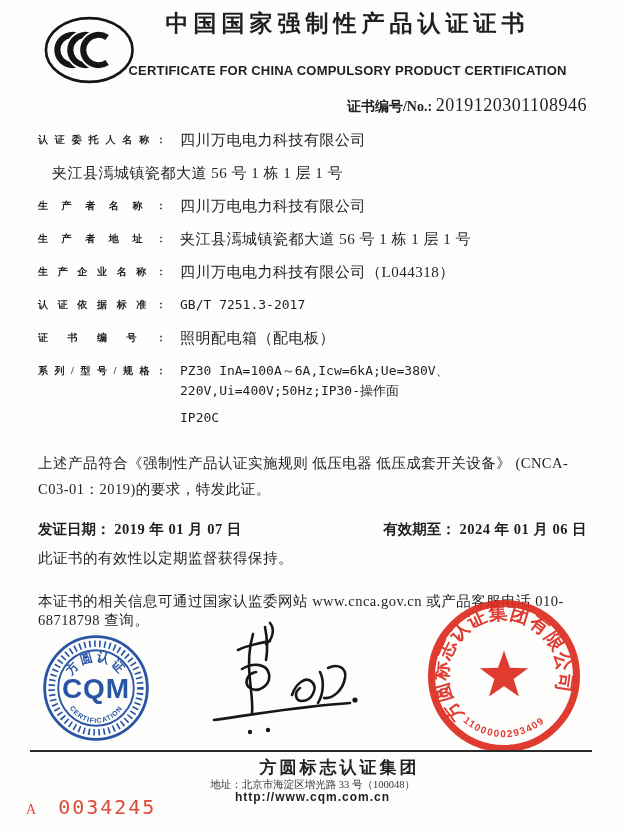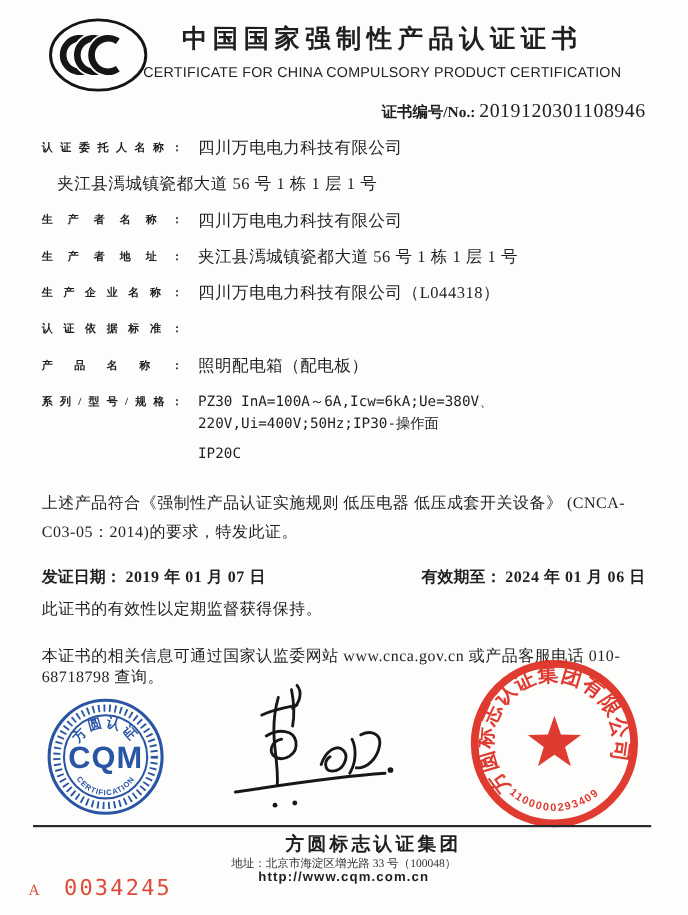--- a/index.html
+++ b/index.html
@@ -5,30 +5,30 @@
   html,body{margin:0;padding:0;}
   body{
     width:625px;height:832px;position:relative;
     background:#fdfdfb;color:#1f1f1f;
     font-family:"Liberation Serif","DejaVu Serif",serif;
     overflow:hidden;
   }
   .page{position:absolute;inset:0;padding:0 38px;box-sizing:border-box;}
 
   
-  .hdr{position:relative;padding-top:20px;}
+  .hdr{position:relative;padding-top:8px;}
   .ccc-logo{position:absolute;left:-10px;top:12px;width:124px;height:76px;}
   .title-cn{
     text-align:center;padding-left:70px;
     font-size:23px;font-weight:bold;letter-spacing:5px;white-space:nowrap;
   }
   .title-en{
-    text-align:center;padding-left:70px;margin-top:7px;
+    text-align:center;padding-left:70px;margin-top:24px;
     font-family:"Liberation Sans","DejaVu Sans",sans-serif;
-    font-size:13px;font-weight:normal;letter-spacing:0.2px;white-space:nowrap;
+    font-size:13px;font-weight:bold;letter-spacing:0.2px;white-space:nowrap;
   }
   .certno{ text-align:right;margin-top:17px;font-size:14px; }
   .certno .lbl{font-weight:bold;}
   .certno .val{font-size:18px;letter-spacing:0.5px;}
 
   
   .fields{margin-top:14px;}
   .frow{display:flex;align-items:flex-start;margin-bottom:13px;line-height:20px;}
   .flabel{
     flex:0 0 128px;display:inline-block;
@@ -102,35 +102,36 @@
     <div class="frow">
       <span class="flabel">生产者地址：</span>
       <span class="fvalue">夹江县漹城镇瓷都大道 56 号 1 栋 1 层 1 号</span>
     </div>
     <div class="frow">
       <span class="flabel">生产企业名称：</span>
       <span class="fvalue">四川万电电力科技有限公司（L044318）</span>
     </div>
     <div class="frow">
       <span class="flabel">认证依据标准：</span>
-    </div>
-    <div class="frow">
-      <span class="flabel">产品名称：</span>
+      <span class="fvalue mono">GB/T 7251.3-2017</span>
+    </div>
+    <div class="frow">
+      <span class="flabel">证书编号：</span>
       <span class="fvalue">照明配电箱（配电板）</span>
     </div>
     <div class="frow">
       <span class="flabel">系列/型号/规格：</span>
       <span class="fvalue mono">
         <span>PZ30 InA=100A～6A,Icw=6kA;Ue=380V、220V,Ui=400V;50Hz;IP30-操作面</span>
         <span class="l2">IP20C</span>
       </span>
     </div>
   </div>
 
-  <div class="statement">上述产品符合《强制性产品认证实施规则 低压电器 低压成套开关设备》 (CNCA-C03-05：2014)的要求，特发此证。</div>
+  <div class="statement">上述产品符合《强制性产品认证实施规则 低压电器 低压成套开关设备》 (CNCA-C03-01：2019)的要求，特发此证。</div>
 
   <div class="dates">
     <div>
       <span class="lbl">发证日期：</span>
       <span class="val">2019 年 01 月 07 日</span>
     </div>
     <div>
       <span class="lbl">有效期至：</span>
       <span class="val">2024 年 01 月 06 日</span>
     </div>

